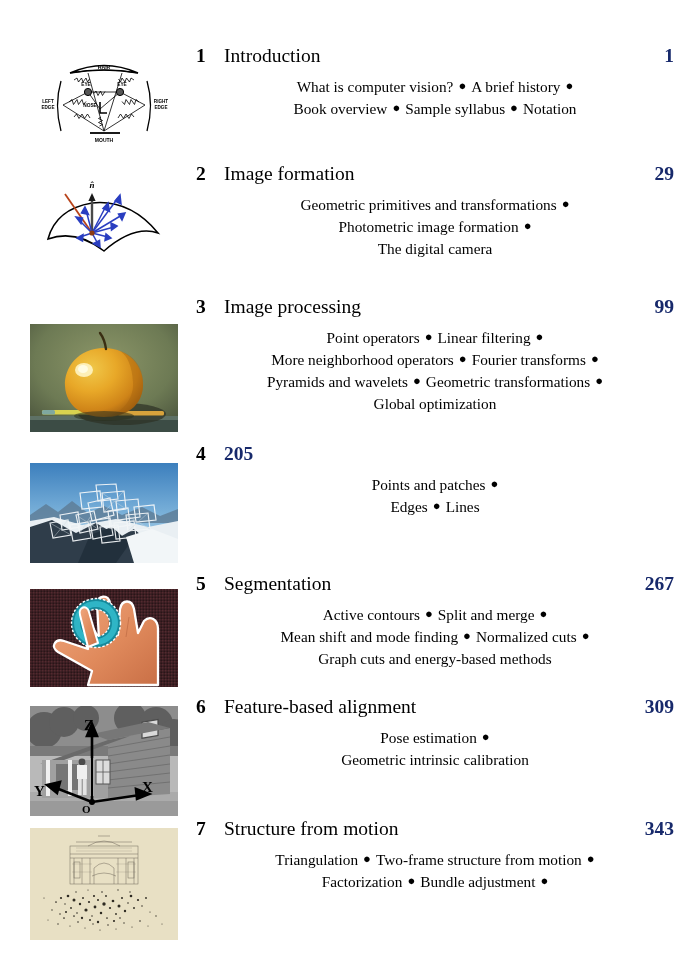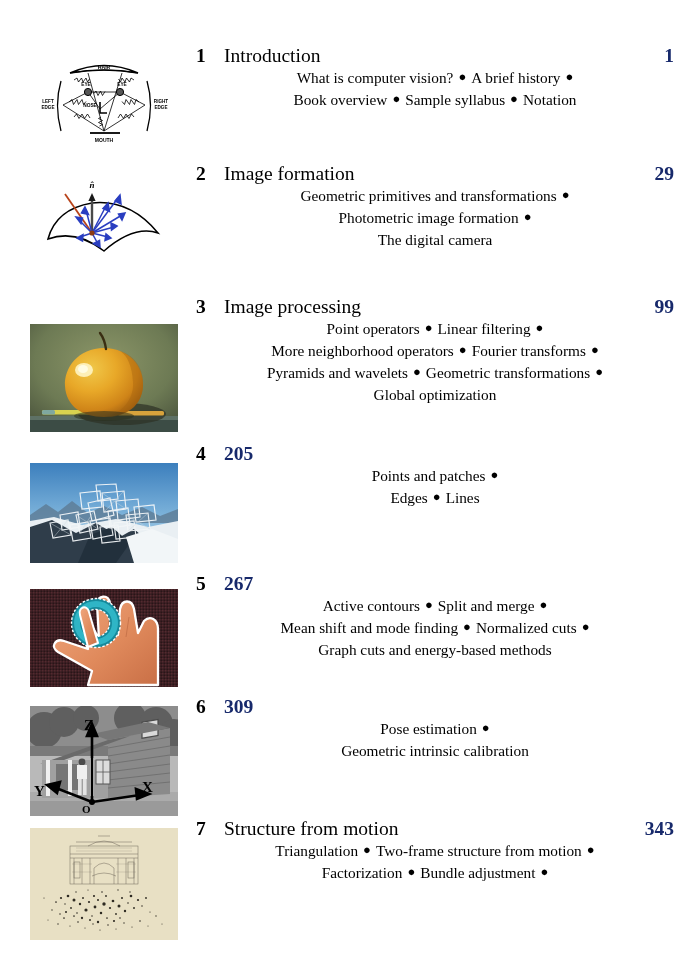--- a/index.html
+++ b/index.html
@@ -63,20 +63,21 @@
     font-weight: bold;
     font-size: 19.5px;
     color: #17296b;
     flex: 0 0 auto;
     text-align: right;
     padding-right: 6px;
   }
 
   
   .topics {
+    margin-top: 9px;
     width: 484px;
     text-align: center;
     padding-right: 6px;
     box-sizing: border-box;
   }
   .topic-line {
     font-size: 15.3px;
     line-height: 21px;
     white-space: nowrap;
   }
@@ -361,20 +362,21 @@
         <circle cx="66" cy="34" r="19" fill="none" stroke="#2fb5c6" stroke-width="6"></circle>
         <circle cx="66" cy="34" r="24.5" fill="none" stroke="#ffffff" stroke-width="1.4" stroke-dasharray="2.4 1.8"></circle>
         <circle cx="66" cy="34" r="13.6" fill="none" stroke="#ffffff" stroke-width="1.2" stroke-dasharray="2.4 1.8"></circle>
 
         <path d="M58 58 L50 26 C48 18 57 15 59 23 L68 54 Z" fill="url(#skinG)" stroke="#ffffff" stroke-width="2" stroke-linejoin="round"></path>
       </svg>
     </div>
     <div class="text-col">
       <div class="head-row">
         <span class="ch-num">5</span>
+        <span class="ch-title">Segmentation</span>
         <span class="ch-page">267</span>
       </div>
       <div class="topics">
           <div class="topic-line"><span>Active contours</span><span class="sep">●</span><span>Split and merge</span><span class="trail">●</span></div>
           <div class="topic-line"><span>Mean shift and mode finding</span><span class="sep">●</span><span>Normalized cuts</span><span class="trail">●</span></div>
           <div class="topic-line"><span>Graph cuts and energy-based methods</span></div>
         </div>
     </div>
   </div>
 
@@ -442,20 +444,21 @@
         <circle cx="62" cy="96" r="3" fill="#000"></circle>
         <text x="54" y="24" font-family="'Liberation Serif',serif" font-size="15" font-weight="bold" fill="#000">Z</text>
         <text x="112" y="86" font-family="'Liberation Serif',serif" font-size="15" font-weight="bold" fill="#000">X</text>
         <text x="4" y="90" font-family="'Liberation Serif',serif" font-size="15" font-weight="bold" fill="#000">Y</text>
         <text x="52" y="107" font-family="'Liberation Serif',serif" font-size="11" font-weight="bold" fill="#000">O</text>
       </svg>
     </div>
     <div class="text-col">
       <div class="head-row">
         <span class="ch-num">6</span>
+        <span class="ch-title">Feature-based alignment</span>
         <span class="ch-page">309</span>
       </div>
       <div class="topics">
           <div class="topic-line"><span>Pose estimation</span><span class="trail">●</span></div>
           <div class="topic-line"><span>Geometric intrinsic calibration</span></div>
         </div>
     </div>
   </div>
 
   <div class="chapter" style="top:818px;">

